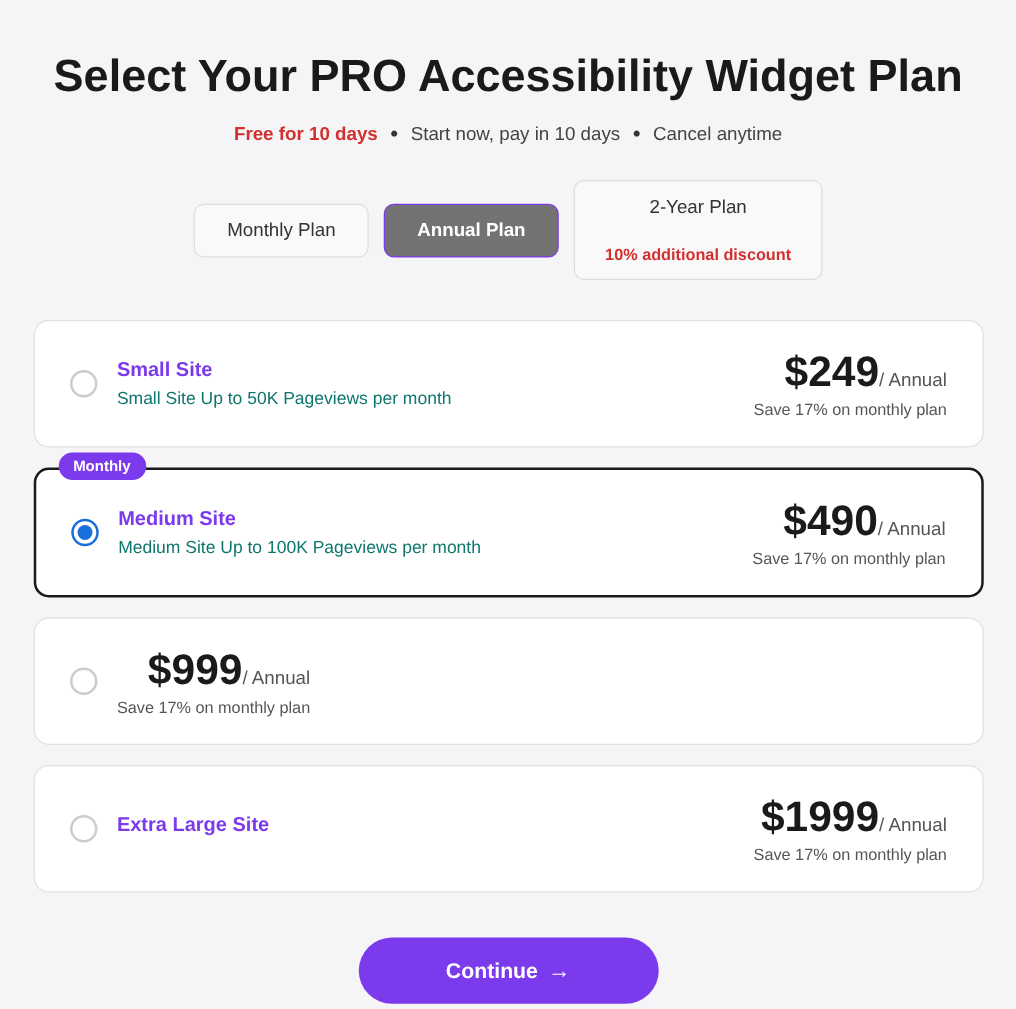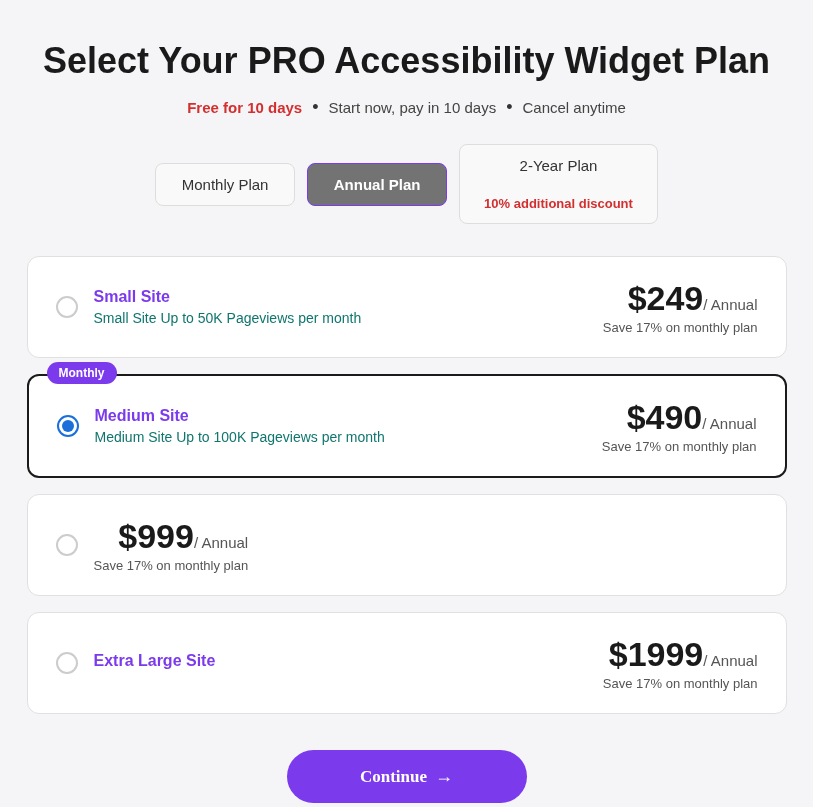--- a/index.html
+++ b/index.html
@@ -167,21 +167,20 @@
       background: #7c3aed;
       color: #fff;
       border: none;
       border-radius: 30px;
       padding: 16px 48px;
       font-size: 17px;
       font-weight: 600;
       cursor: pointer;
       gap: 8px;
       width: 240px;
-      font-family: Liberation Serif, serif;
     }
     .arrow-icon {
       font-size: 18px;
     }
   </style>
 </head>
 <body>
 
 <div class="container">
 

